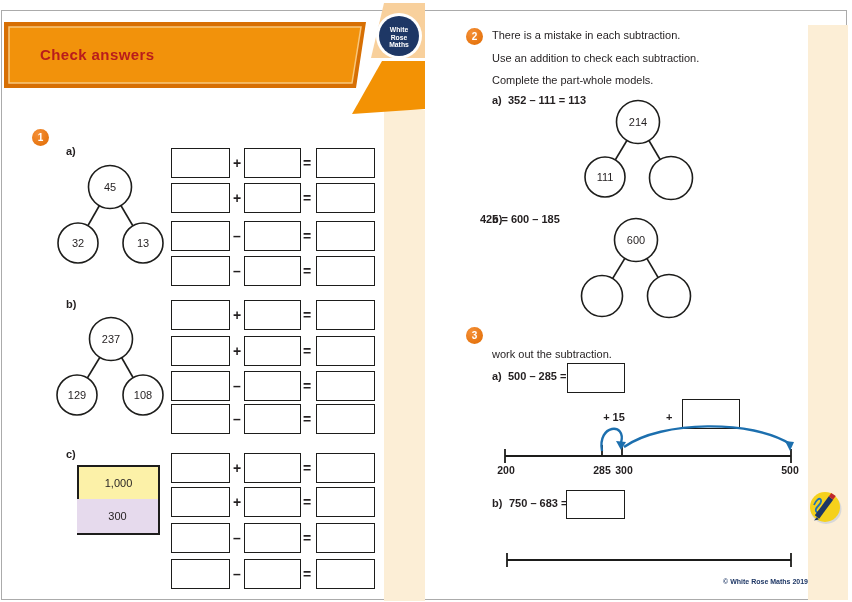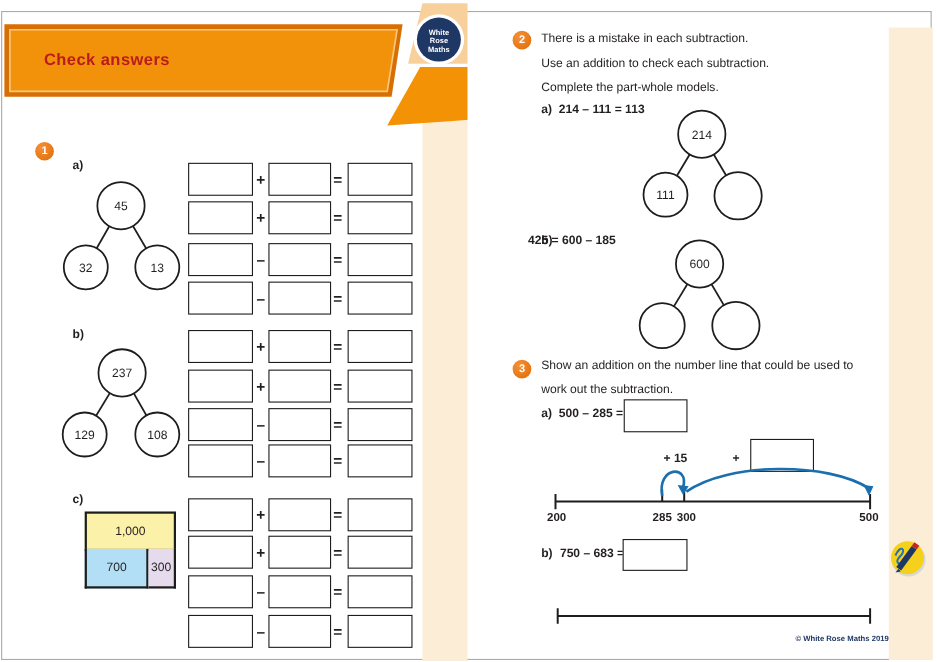--- a/index.html
+++ b/index.html
@@ -143,21 +143,20 @@
     <div class="opd op-pos">–</div>
     <div class="fbox fb2"></div>
     <div class="opd eq-pos">=</div>
     <div class="fbox fb3"></div>
   </div>
 
   <div class="abs txt bold" style="left:66px;top:448px">c)</div>
   <div class="abs bar-model">
     <div class="bar-cell bar-top">1,000</div>
     <div class="bar-bottom">
-      <div class="bar-cell bar-left" style="border-top:none">700</div>
       <div class="bar-cell bar-right" style="border-top:none">300</div>
     </div>
   </div>
 
   <div class="frow" style="top:453px">
     <div class="fbox fb1"></div>
     <div class="opd op-pos">+</div>
     <div class="fbox fb2"></div>
     <div class="opd eq-pos">=</div>
     <div class="fbox fb3"></div>
@@ -183,21 +182,21 @@
     <div class="opd eq-pos">=</div>
     <div class="fbox fb3"></div>
   </div>
 
   <div class="abs badge" style="left:466px;top:28px">2</div>
   <div class="abs txt" style="left:492px;top:52px">Use an addition to check each subtraction.</div>
   <div class="abs txt" style="left:492px;top:29px">There is a mistake in each subtraction.</div>
   <div class="abs txt" style="left:492px;top:74px">Complete the part-whole models.</div>
 
   <div class="abs txt bold" style="left:492px;top:94px">a)</div>
-  <div class="abs txt bold" style="left:508px;top:94px">214 – 111 = 113</div>
+  <div class="abs txt bold" style="left:508px;top:94px">352 – 111 = 113</div>
   <svg class="abs" style="left:572px;top:98px" width="135" height="105">
     <line x1="66" y1="24" x2="33" y2="79" class="pwline"></line>
     <line x1="66" y1="24" x2="99" y2="80" class="pwline"></line>
     <circle cx="66" cy="24" r="21.5" class="pwc"></circle>
     <circle cx="33" cy="79" r="20" class="pwc"></circle>
     <circle cx="99" cy="80" r="21.5" class="pwc"></circle>
     <text x="66" y="28" class="pwt">214</text>
     <text x="33" y="83" class="pwt">111</text>
     <text x="99" y="84" class="pwt"></text>
   </svg>
@@ -209,21 +208,20 @@
     <line x1="66" y1="24" x2="99" y2="80" class="pwline"></line>
     <circle cx="66" cy="24" r="21.5" class="pwc"></circle>
     <circle cx="32" cy="80" r="20.5" class="pwc"></circle>
     <circle cx="99" cy="80" r="21.5" class="pwc"></circle>
     <text x="66" y="28" class="pwt">600</text>
     <text x="32" y="84" class="pwt"></text>
     <text x="99" y="84" class="pwt"></text>
   </svg>
 
   <div class="abs badge" style="left:466px;top:327px">3</div>
-  <div class="abs txt" style="left:492px;top:326px">Show an addition on the number line that could be used to</div>
   <div class="abs txt" style="left:492px;top:348px">work out the subtraction.</div>
 
   <div class="abs txt bold" style="left:492px;top:370px">a)</div>
   <div class="abs txt bold" style="left:508px;top:370px">500 – 285 =</div>
   <div class="abs ansbox" style="left:567px;top:363px;width:58px;height:30px"></div>
 
   <div class="abs txt bold" style="left:600px;top:411px;width:28px;text-align:center">+ 15</div>
   <div class="abs txt bold" style="left:666px;top:411px">+</div>
   <div class="abs ansbox" style="left:682px;top:399px;width:58px;height:30px"></div>
 

